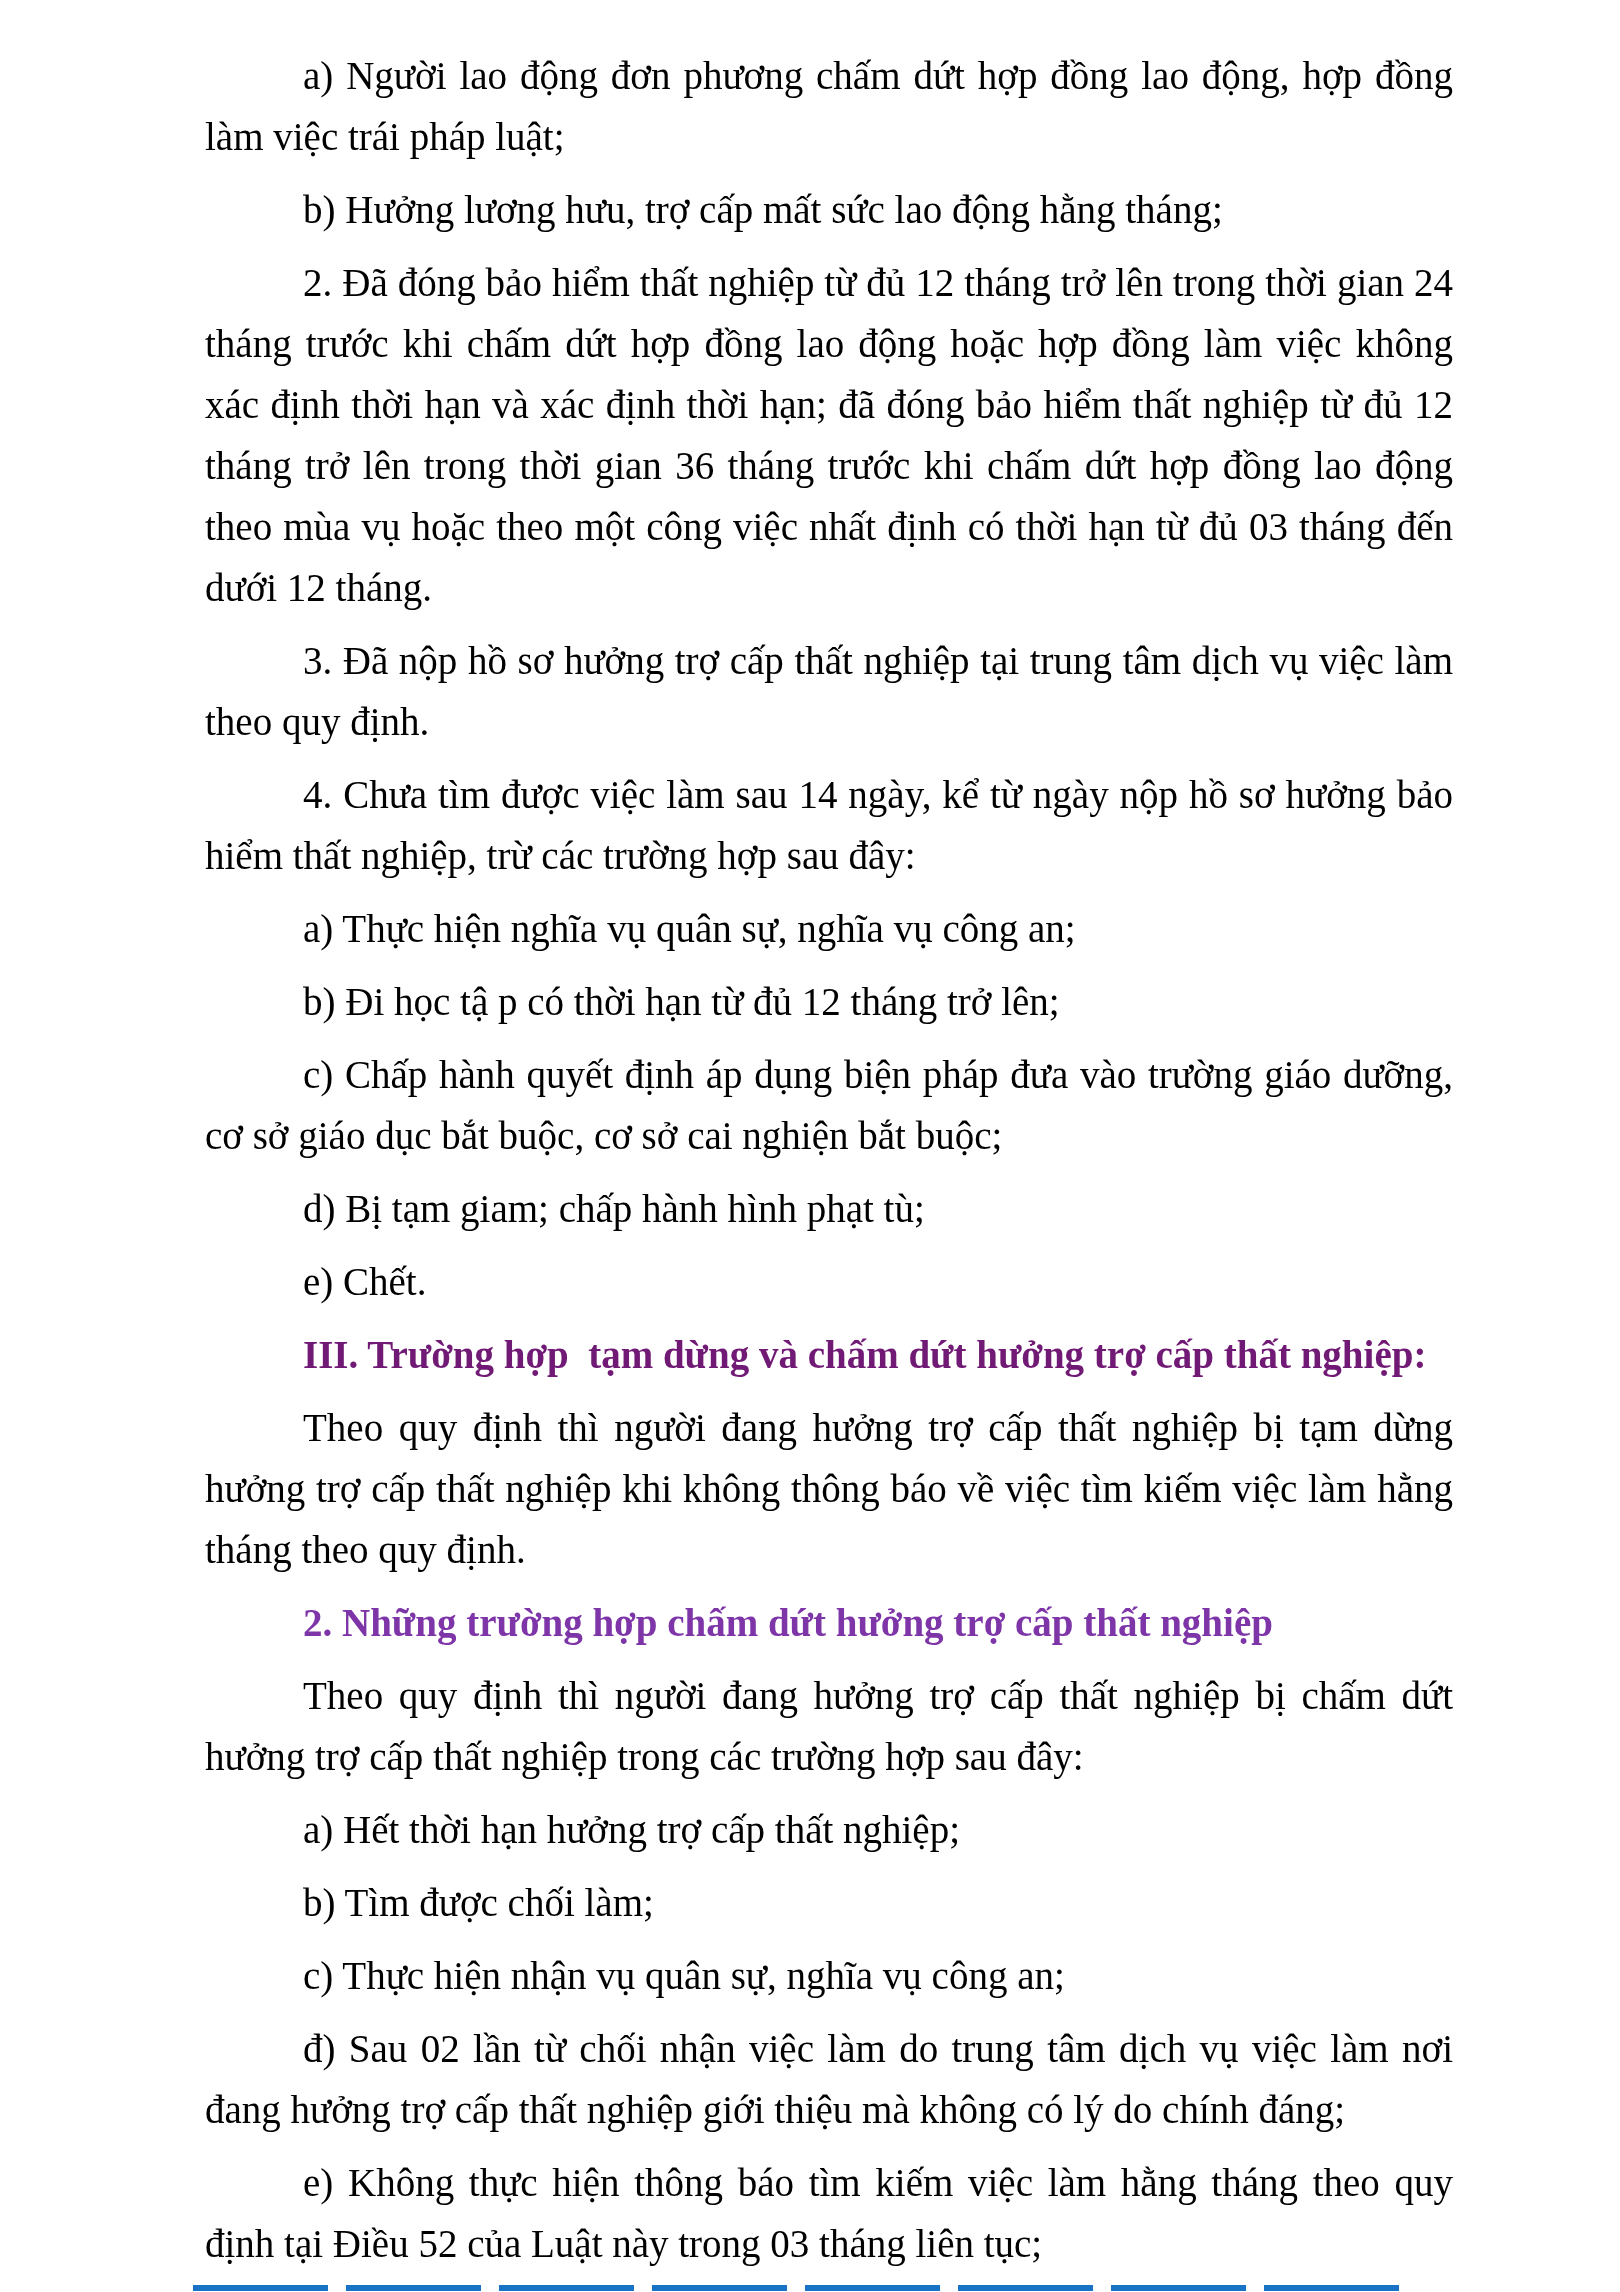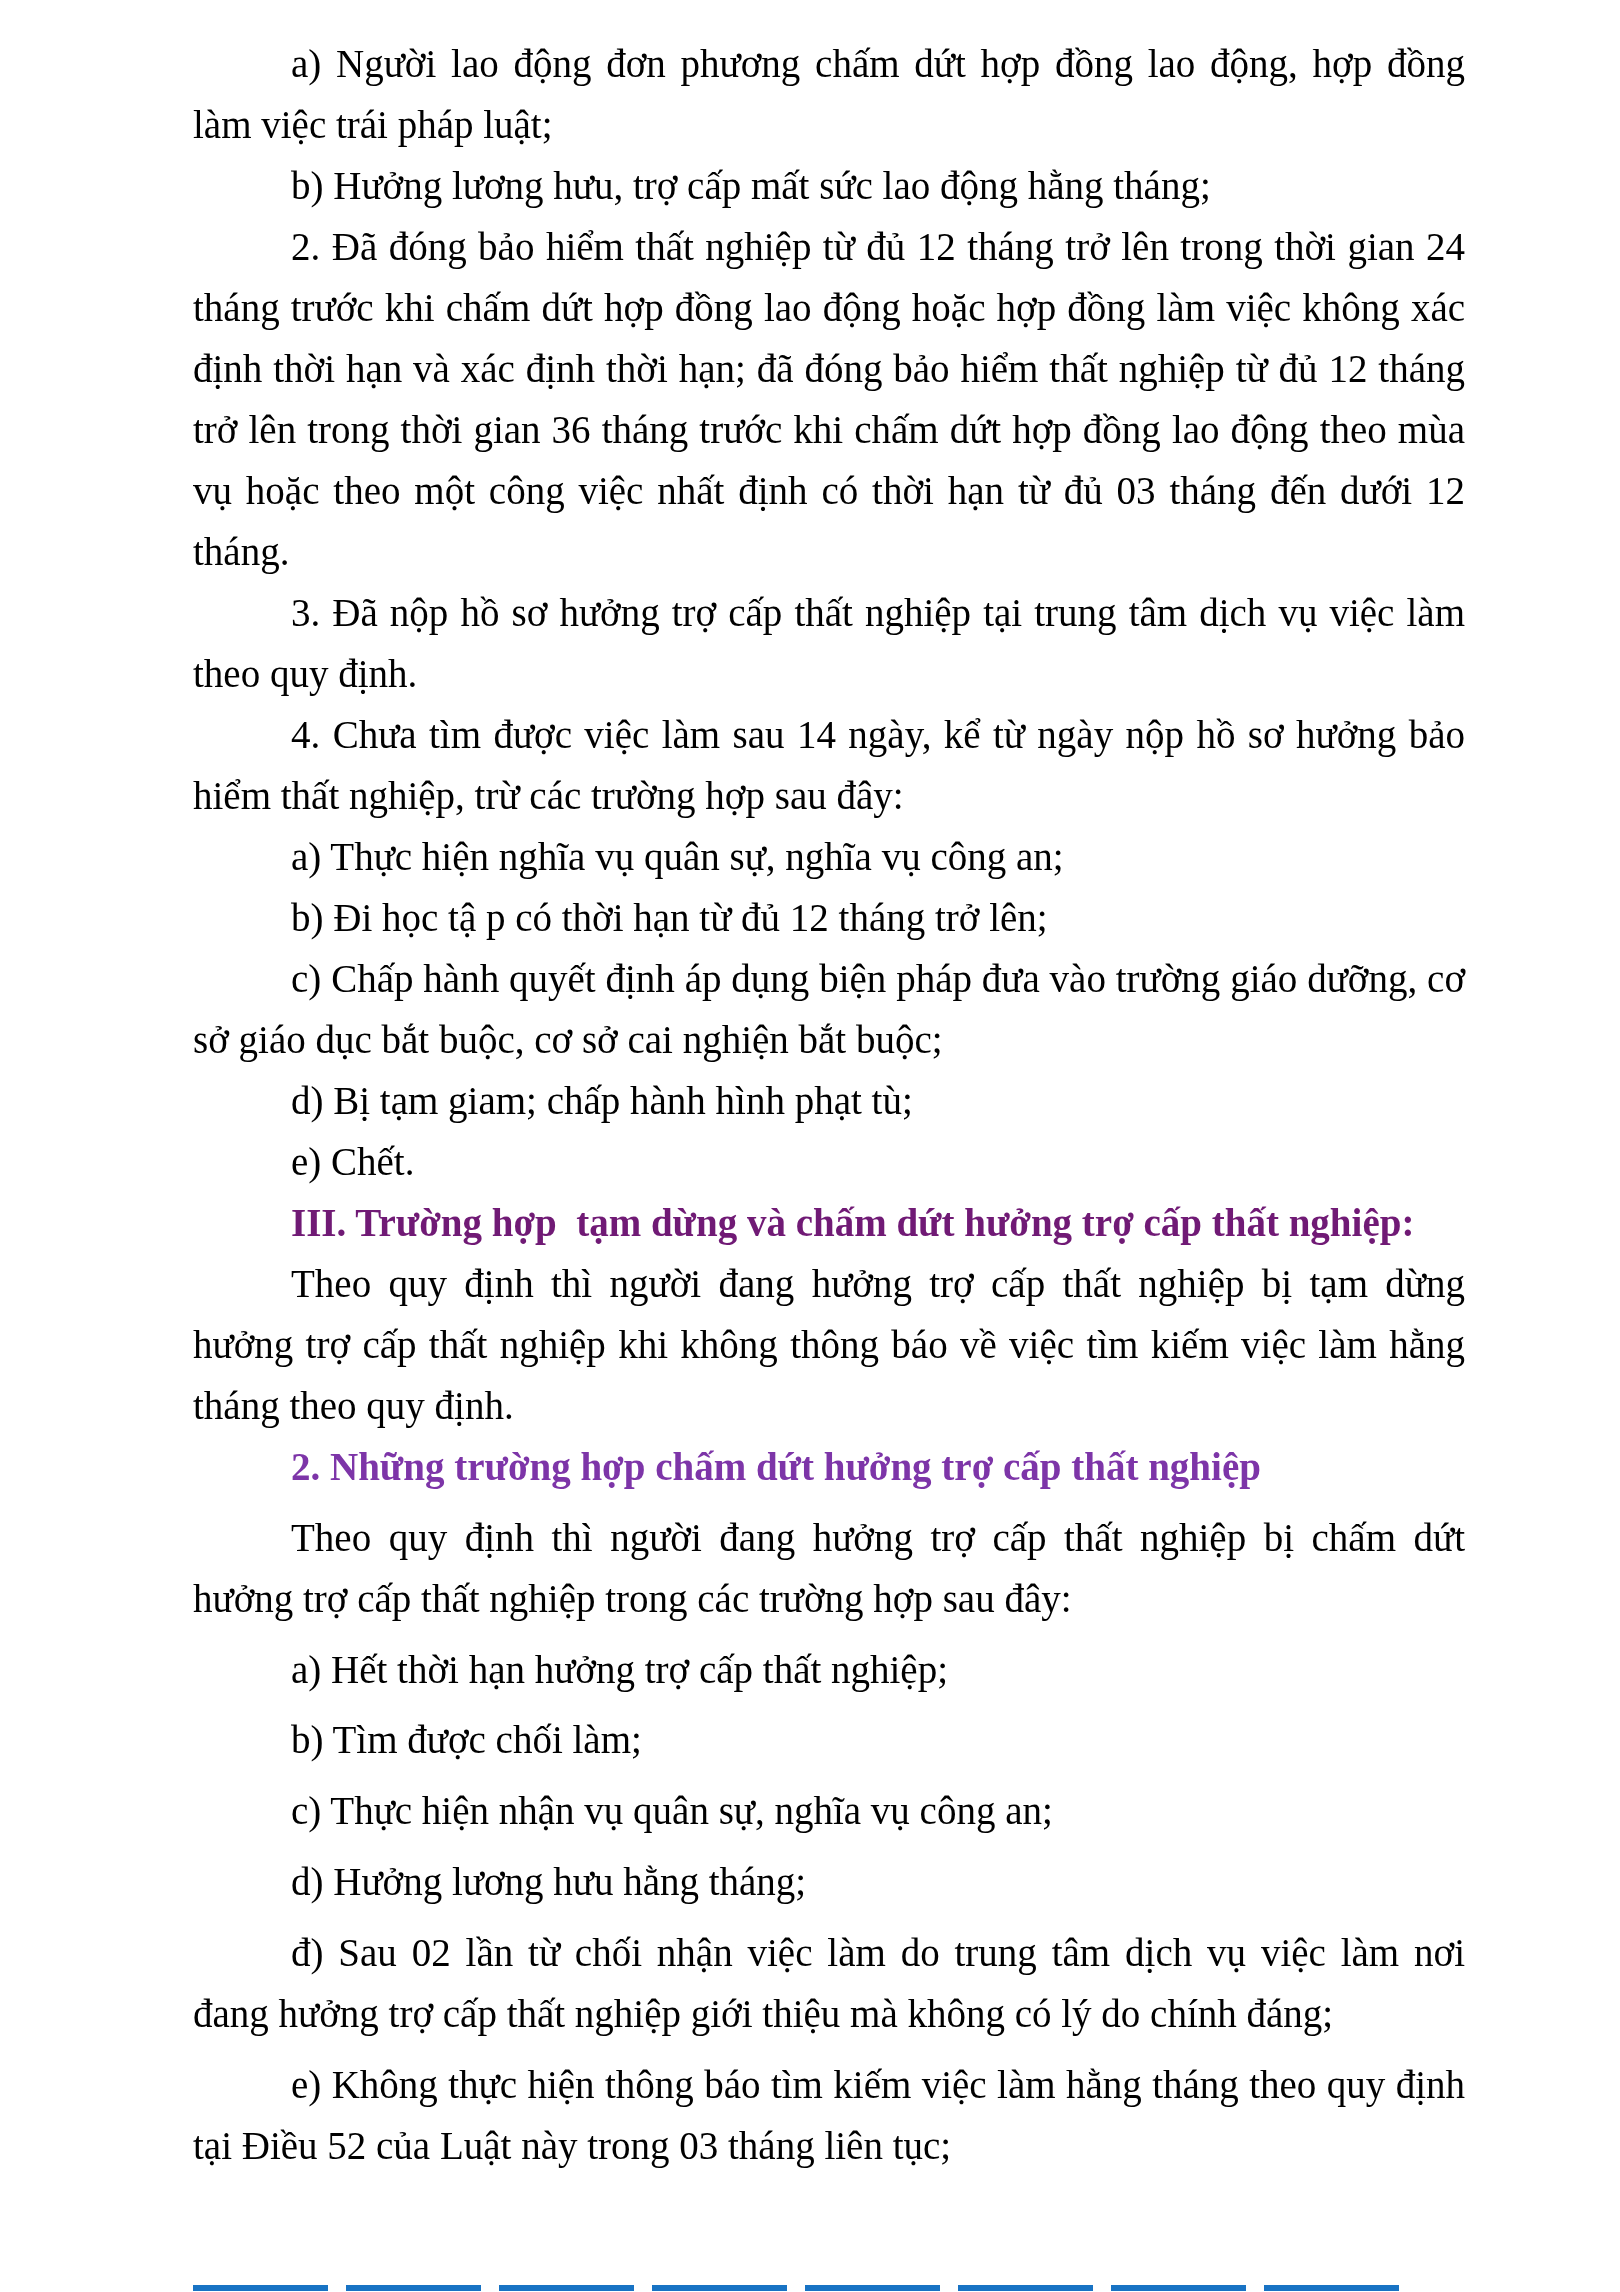--- a/index.html
+++ b/index.html
@@ -15,21 +15,21 @@
     overflow: hidden;
     font-family: "Liberation Serif", "DejaVu Serif", serif;
   }
   .content {
     position: absolute;
     left: 193px;
     top: 33px;
     width: 1272px;
   }
   .content p {
-    margin: 0;
+    margin: 12px;
     font-size: 39px;
     line-height: 61px;
     color: #000000;
     text-align: justify;
     text-indent: 98px;
   }
   .content p.h-blue {
     color: #701a75;
     font-weight: bold;
     text-align: left;
@@ -71,19 +71,18 @@
     <p>c) Chấp hành quyết định áp dụng biện pháp đưa vào trường giáo dưỡng, cơ sở giáo dục bắt buộc, cơ sở cai nghiện bắt buộc;</p>
     <p>d) Bị tạm giam; chấp hành hình phạt tù;</p>
     <p>e) Chết.</p>
     <p class="h-blue">III. Trường hợp  tạm dừng và chấm dứt hưởng trợ cấp thất nghiệp:</p>
     <p>Theo quy định thì người đang hưởng trợ cấp thất nghiệp bị tạm dừng hưởng trợ cấp thất nghiệp khi không thông báo về việc tìm kiếm việc làm hằng tháng theo quy định.</p>
     <p class="h-purple mb">2. Những trường hợp chấm dứt hưởng trợ cấp thất nghiệp</p>
     <p class="mb">Theo quy định thì người đang hưởng trợ cấp thất nghiệp bị chấm dứt hưởng trợ cấp thất nghiệp trong các trường hợp sau đây:</p>
     <p class="mb">a) Hết thời hạn hưởng trợ cấp thất nghiệp;</p>
     <p class="mb">b) Tìm được chối làm;</p>
     <p class="mb">c) Thực hiện nhận vụ quân sự, nghĩa vụ công an;</p>
-    <p class="mb">d) Hưởng lương hưu hằng tháng;</p>
     <p class="mb">đ) Sau 02 lần từ chối nhận việc làm do trung tâm dịch vụ việc làm nơi đang hưởng trợ cấp thất nghiệp giới thiệu mà không có lý do chính đáng;</p>
     <p>e) Không thực hiện thông báo tìm kiếm việc làm hằng tháng theo quy định tại Điều 52 của Luật này trong 03 tháng liên tục;</p>
   </div>
   <div class="clipped-strip"></div>
 </div>
 
 
 </body></html>

